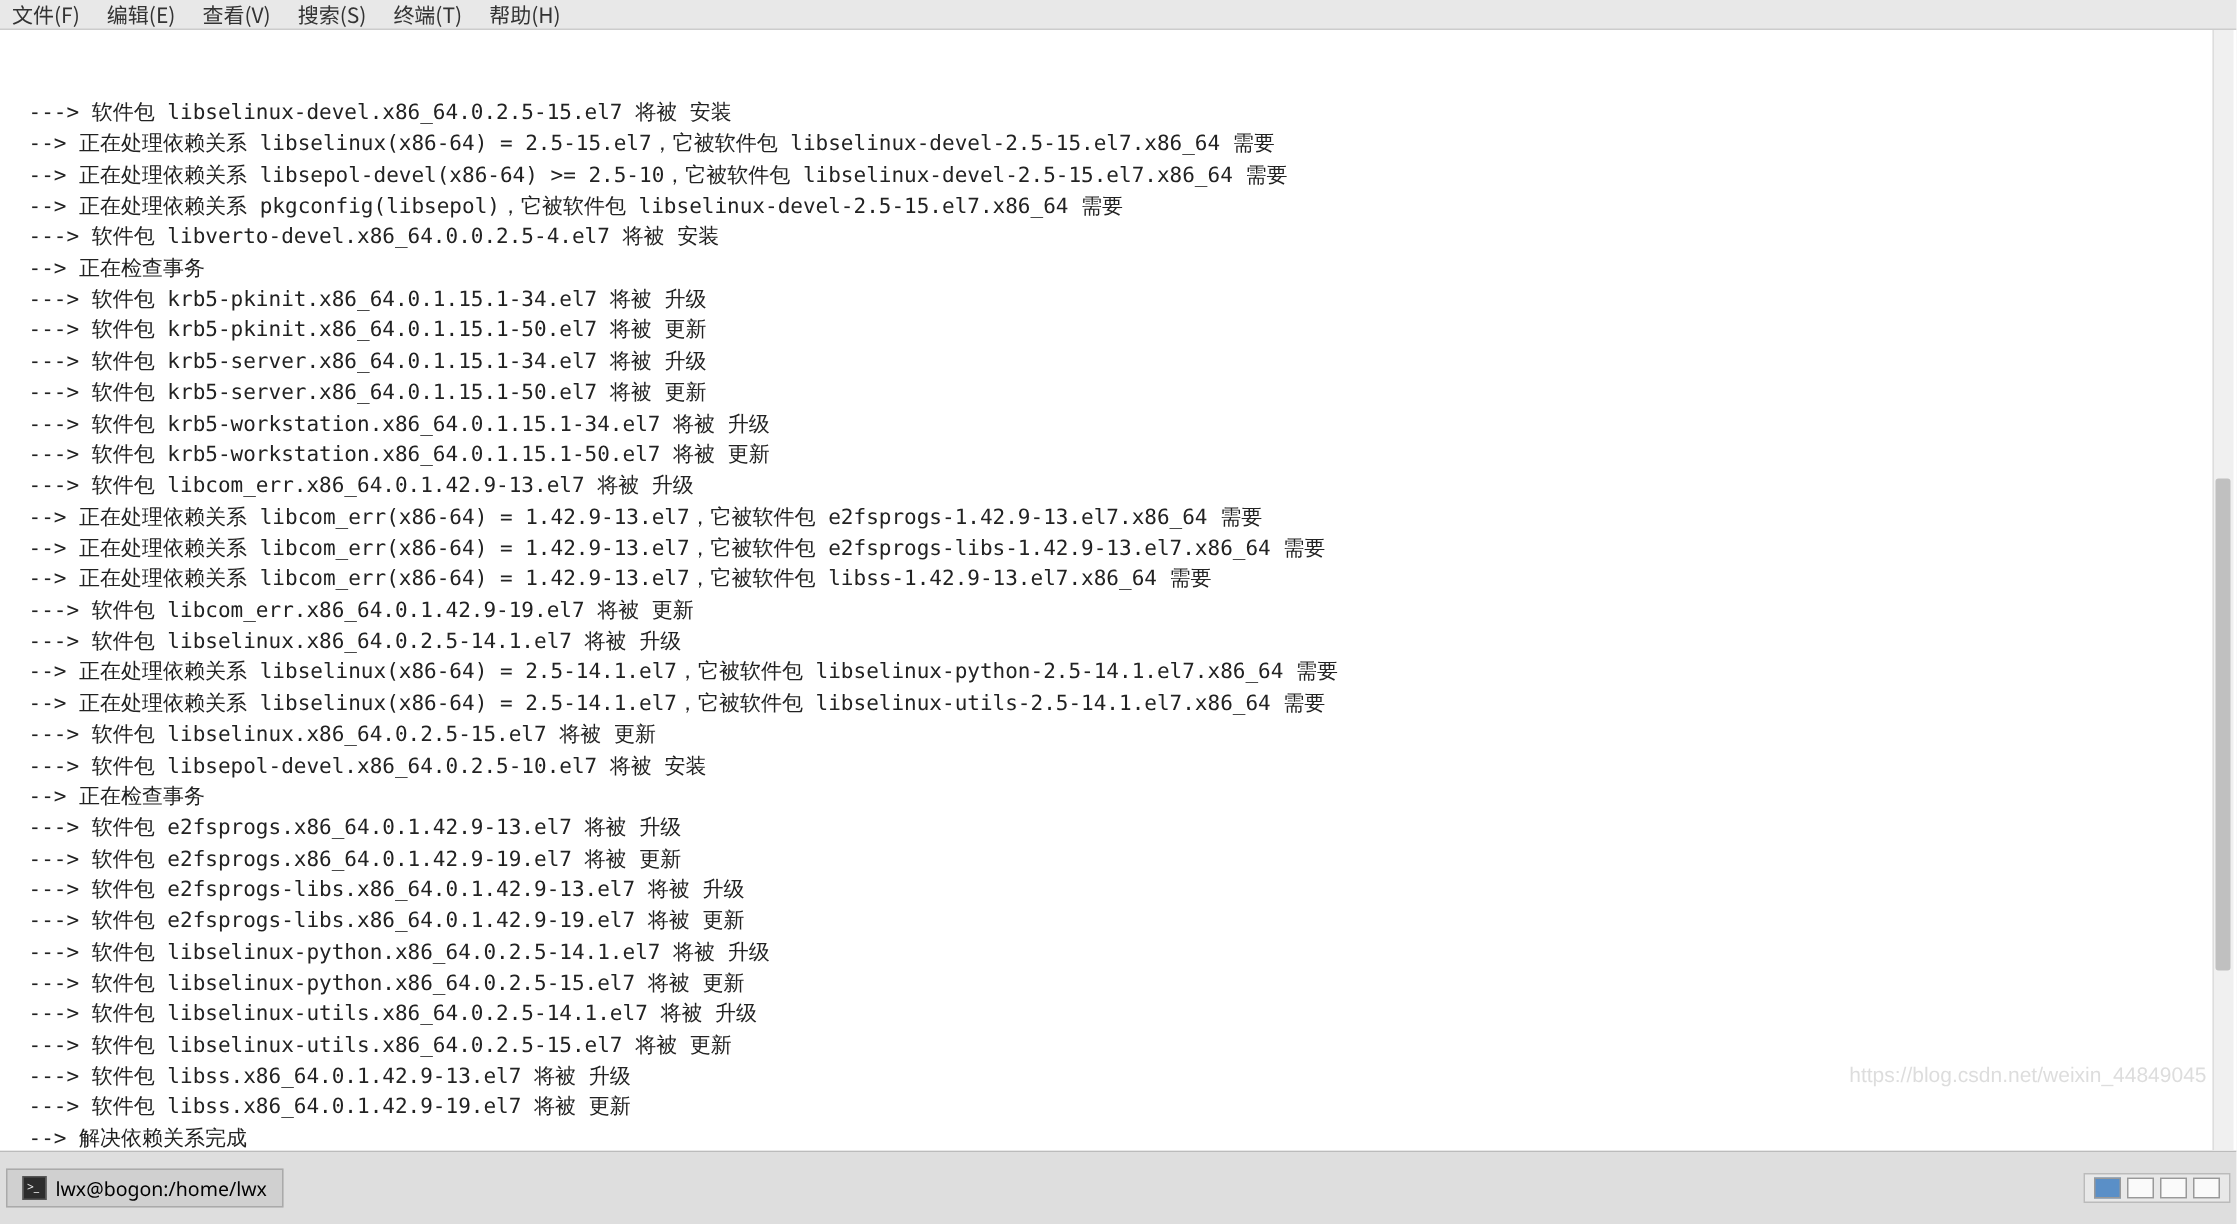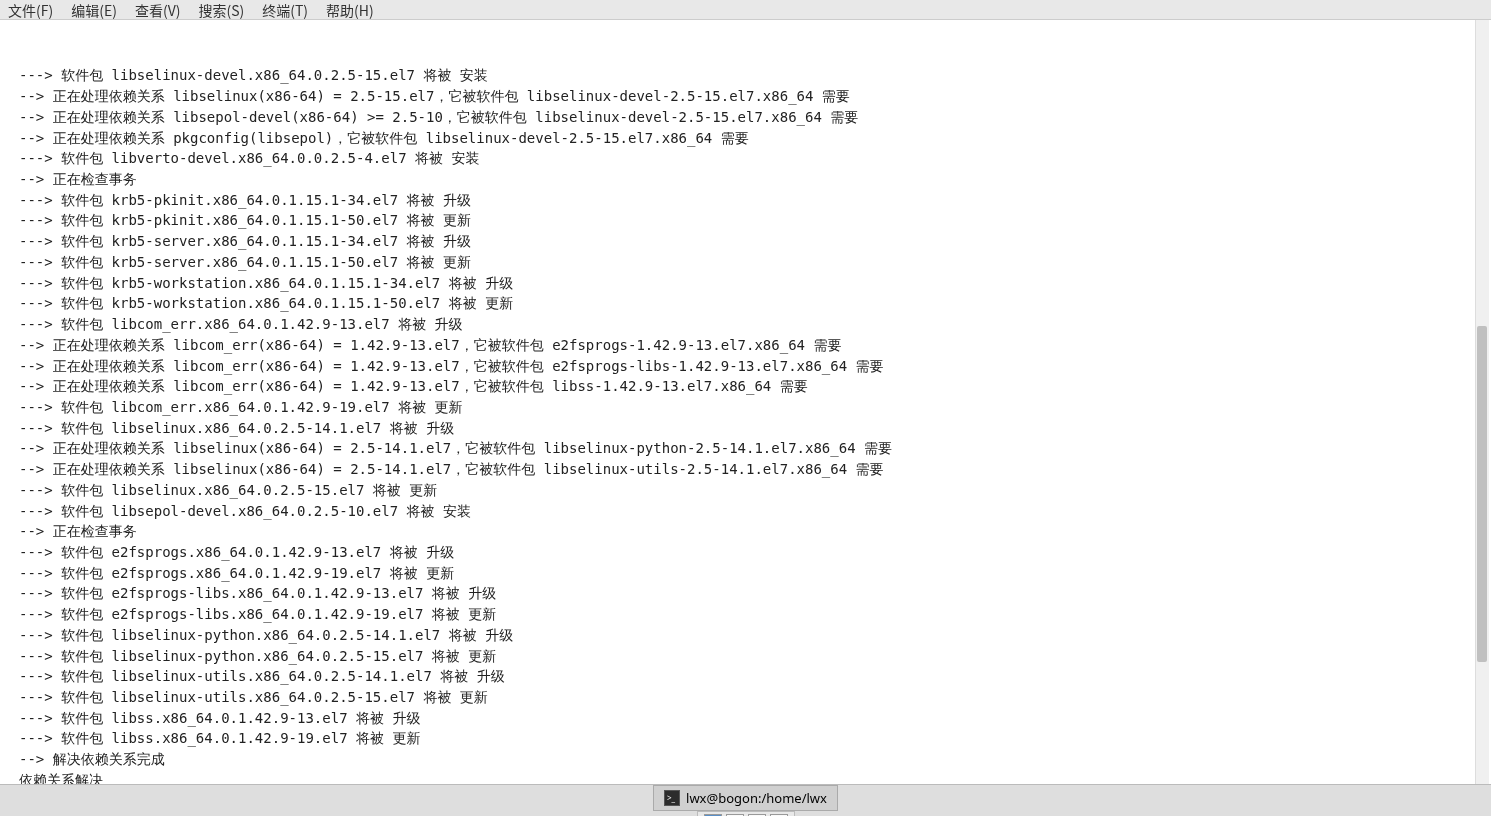--- a/index.html
+++ b/index.html
@@ -60,30 +60,29 @@
     }
     .watermark {
       position: absolute;
       right: 20px;
       bottom: 40px;
       color: rgba(120,120,120,0.25);
       font-family: sans-serif;
       font-size: 14px;
     }
     .taskbar {
-      height: 32px;
+      height: 49px;
       background: #dedede;
       border-top: 1px solid #bbb;
       display: flex;
       align-items: center;
       padding: 0 4px;
       justify-content: space-between;
       font-family: "Noto Sans", sans-serif;
       font-size: 13px;
-      flex-direction: column;
     }
     .taskbar-left { display: flex; align-items: center; gap: 8px; }
     .task-item {
       background: #d0d0d0;
       border: 1px solid #aaa;
       padding: 3px 10px;
       display: flex;
       align-items: center;
       gap: 6px;
     }
@@ -128,20 +127,21 @@
   <span class="menu-item">搜索(S)</span>
   <span class="menu-item">终端(T)</span>
   <span class="menu-item">帮助(H)</span>
 </div>
 
 <div class="terminal-content">
   <div id="lines-container"><span class="line">---&gt; 软件包 libselinux-devel.x86_64.0.2.5-15.el7 将被 安装</span><span class="line">--&gt; 正在处理依赖关系 libselinux(x86-64) = 2.5-15.el7，它被软件包 libselinux-devel-2.5-15.el7.x86_64 需要</span><span class="line">--&gt; 正在处理依赖关系 libsepol-devel(x86-64) &gt;= 2.5-10，它被软件包 libselinux-devel-2.5-15.el7.x86_64 需要</span><span class="line">--&gt; 正在处理依赖关系 pkgconfig(libsepol)，它被软件包 libselinux-devel-2.5-15.el7.x86_64 需要</span><span class="line">---&gt; 软件包 libverto-devel.x86_64.0.0.2.5-4.el7 将被 安装</span><span class="line">--&gt; 正在检查事务</span><span class="line">---&gt; 软件包 krb5-pkinit.x86_64.0.1.15.1-34.el7 将被 升级</span><span class="line">---&gt; 软件包 krb5-pkinit.x86_64.0.1.15.1-50.el7 将被 更新</span><span class="line">---&gt; 软件包 krb5-server.x86_64.0.1.15.1-34.el7 将被 升级</span><span class="line">---&gt; 软件包 krb5-server.x86_64.0.1.15.1-50.el7 将被 更新</span><span class="line">---&gt; 软件包 krb5-workstation.x86_64.0.1.15.1-34.el7 将被 升级</span><span class="line">---&gt; 软件包 krb5-workstation.x86_64.0.1.15.1-50.el7 将被 更新</span><span class="line">---&gt; 软件包 libcom_err.x86_64.0.1.42.9-13.el7 将被 升级</span><span class="line">--&gt; 正在处理依赖关系 libcom_err(x86-64) = 1.42.9-13.el7，它被软件包 e2fsprogs-1.42.9-13.el7.x86_64 需要</span><span class="line">--&gt; 正在处理依赖关系 libcom_err(x86-64) = 1.42.9-13.el7，它被软件包 e2fsprogs-libs-1.42.9-13.el7.x86_64 需要</span><span class="line">--&gt; 正在处理依赖关系 libcom_err(x86-64) = 1.42.9-13.el7，它被软件包 libss-1.42.9-13.el7.x86_64 需要</span><span class="line">---&gt; 软件包 libcom_err.x86_64.0.1.42.9-19.el7 将被 更新</span><span class="line">---&gt; 软件包 libselinux.x86_64.0.2.5-14.1.el7 将被 升级</span><span class="line">--&gt; 正在处理依赖关系 libselinux(x86-64) = 2.5-14.1.el7，它被软件包 libselinux-python-2.5-14.1.el7.x86_64 需要</span><span class="line">--&gt; 正在处理依赖关系 libselinux(x86-64) = 2.5-14.1.el7，它被软件包 libselinux-utils-2.5-14.1.el7.x86_64 需要</span><span class="line">---&gt; 软件包 libselinux.x86_64.0.2.5-15.el7 将被 更新</span><span class="line">---&gt; 软件包 libsepol-devel.x86_64.0.2.5-10.el7 将被 安装</span><span class="line">--&gt; 正在检查事务</span><span class="line">---&gt; 软件包 e2fsprogs.x86_64.0.1.42.9-13.el7 将被 升级</span><span class="line">---&gt; 软件包 e2fsprogs.x86_64.0.1.42.9-19.el7 将被 更新</span><span class="line">---&gt; 软件包 e2fsprogs-libs.x86_64.0.1.42.9-13.el7 将被 升级</span><span class="line">---&gt; 软件包 e2fsprogs-libs.x86_64.0.1.42.9-19.el7 将被 更新</span><span class="line">---&gt; 软件包 libselinux-python.x86_64.0.2.5-14.1.el7 将被 升级</span><span class="line">---&gt; 软件包 libselinux-python.x86_64.0.2.5-15.el7 将被 更新</span><span class="line">---&gt; 软件包 libselinux-utils.x86_64.0.2.5-14.1.el7 将被 升级</span><span class="line">---&gt; 软件包 libselinux-utils.x86_64.0.2.5-15.el7 将被 更新</span><span class="line">---&gt; 软件包 libss.x86_64.0.1.42.9-13.el7 将被 升级</span><span class="line">---&gt; 软件包 libss.x86_64.0.1.42.9-19.el7 将被 更新</span><span class="line">--&gt; 解决依赖关系完成</span><span class="line"></span><span class="line">依赖关系解决</span></div>
   <div class="scrollbar">
     <div class="scrollbar-thumb"></div>
   </div>
+  <div class="watermark">https://blog.csdn.net/weixin_44849045</div>
 </div>
 
 <div class="taskbar">
   <div class="taskbar-left">
     <div class="task-item">
       <span class="term-icon"></span>
       <span>lwx@bogon:/home/lwx</span>
     </div>
   </div>
   <div class="workspace">

